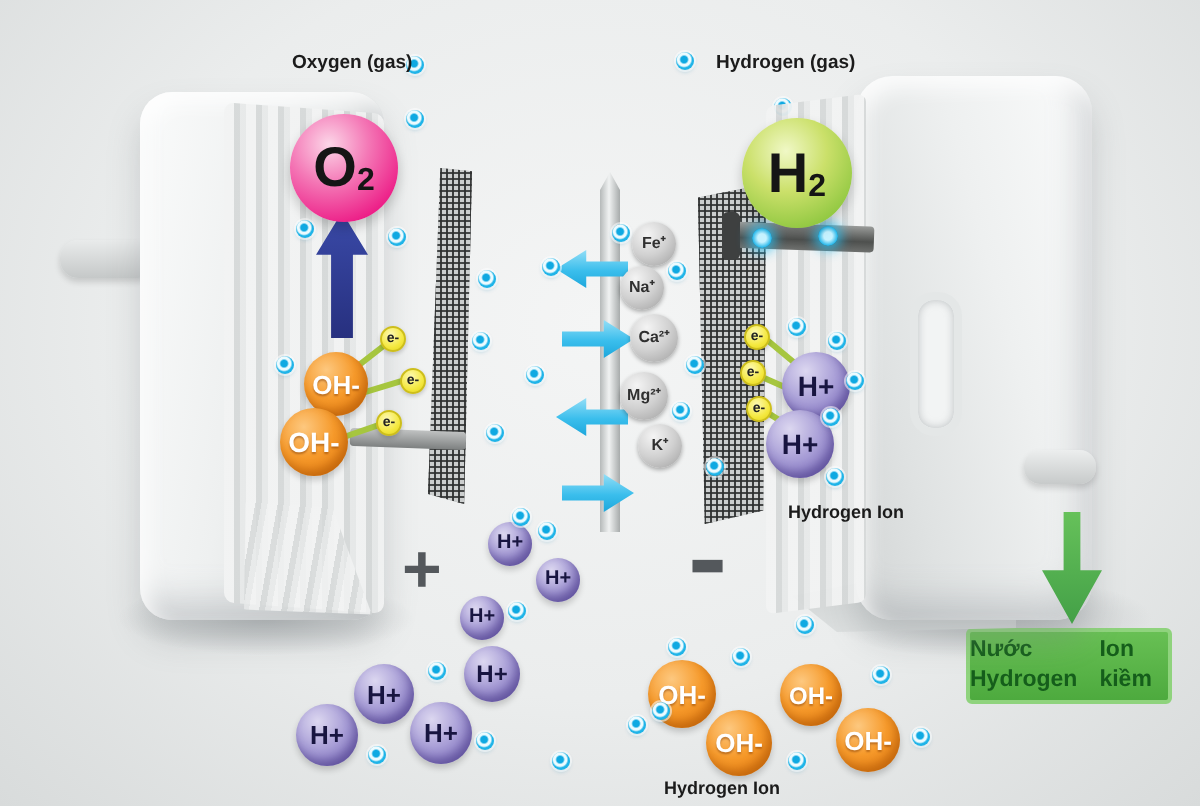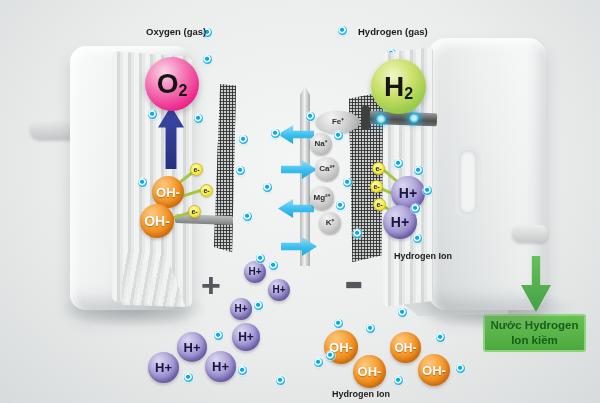--- a/index.html
+++ b/index.html
@@ -36,21 +36,21 @@
   .stripes{background:repeating-linear-gradient(90deg, #f2f3f3 0 5px, #d6d9d9 5px 8px, #e7e9e9 8px 11px)}
   .linee{position:absolute;height:3px;background:#a6c63f;border-radius:2px;transform-origin:0 50%}
   
   .arr{position:absolute;width:36px;height:19px;
        background:linear-gradient(180deg,#93def7 0%,#3abeec 55%,#1ea7dc 100%)}
   .arr-l{clip-path:polygon(0 50%, 42% 0, 42% 30%, 100% 30%, 100% 70%, 42% 70%, 42% 100%)}
   .arr-r{clip-path:polygon(100% 50%, 58% 0, 58% 30%, 0 30%, 0 70%, 58% 70%, 58% 100%)}
   .cap{position:absolute;font-weight:700;font-size:9.5px;color:#1b1b1b;white-space:nowrap}
   .sign{position:absolute;font-weight:900;color:#54585c}
   .resultbox{position:absolute;left:483px;top:314px;width:99px;height:34px;border:2px solid #8fd37d;border-radius:3px;
-       background:linear-gradient(180deg,#68c054,#4daa3e);display:flex;flex-direction:column;align-items:center;justify-content:center;
+       background:linear-gradient(180deg,#68c054,#4daa3e);display:flex;flex-direction:row;align-items:center;justify-content:center;
        color:#155e1b;font-weight:700;font-size:11.5px;line-height:1.3}
 </style>
 </head>
 <body>
 
 <div id="stage">
 
   <div class="abs" style="left:58px;top:290px;width:150px;height:38px;background:radial-gradient(ellipse at 50% 50%, rgba(110,116,120,.38), rgba(110,116,120,0) 70%)"></div>
   <div class="abs" style="left:412px;top:288px;width:165px;height:42px;background:radial-gradient(ellipse at 50% 50%, rgba(110,116,120,.38), rgba(110,116,120,0) 70%)"></div>
 
@@ -103,21 +103,21 @@
 
   <div class="abs" style="left:158px;top:106px;width:26px;height:63px;z-index:5;
               background:linear-gradient(180deg,#3a4aa8,#27307f);
               clip-path:polygon(50% 0, 100% 34%, 71% 34%, 71% 100%, 29% 100%, 29% 34%, 0 34%)"></div>
 
   <div class="arr arr-l" style="left:278px;top:125px;z-index:5"></div>
   <div class="arr arr-r" style="left:281px;top:160px;z-index:5"></div>
   <div class="arr arr-l" style="left:278px;top:199px;z-index:5"></div>
   <div class="arr arr-r" style="left:281px;top:237px;z-index:5"></div>
 
-  <div class="circ min" style="left:316px;top:111px;width:44px;height:22px;z-index:6">Fe⁺</div>
+  <div class="circ min" style="left:316px;top:111px;width:22px;height:22px;z-index:6">Fe⁺</div>
   <div class="circ min" style="left:310px;top:133px;width:22px;height:22px;z-index:6">Na⁺</div>
   <div class="circ min" style="left:315px;top:157px;width:24px;height:24px;z-index:6">Ca²⁺</div>
   <div class="circ min" style="left:310px;top:186px;width:24px;height:24px;z-index:6">Mg²⁺</div>
   <div class="circ min" style="left:319px;top:212px;width:22px;height:22px;z-index:6">K⁺</div>
 
   <div class="linee" style="left:177px;top:183px;width:21px;transform:rotate(-38deg);z-index:4"></div>
   <div class="linee" style="left:181px;top:195px;width:22px;transform:rotate(-17deg);z-index:4"></div>
   <div class="linee" style="left:172px;top:217px;width:19px;transform:rotate(-19deg);z-index:4"></div>
 
   <div class="linee" style="left:383px;top:168px;width:21px;transform:rotate(40deg);z-index:4"></div>

